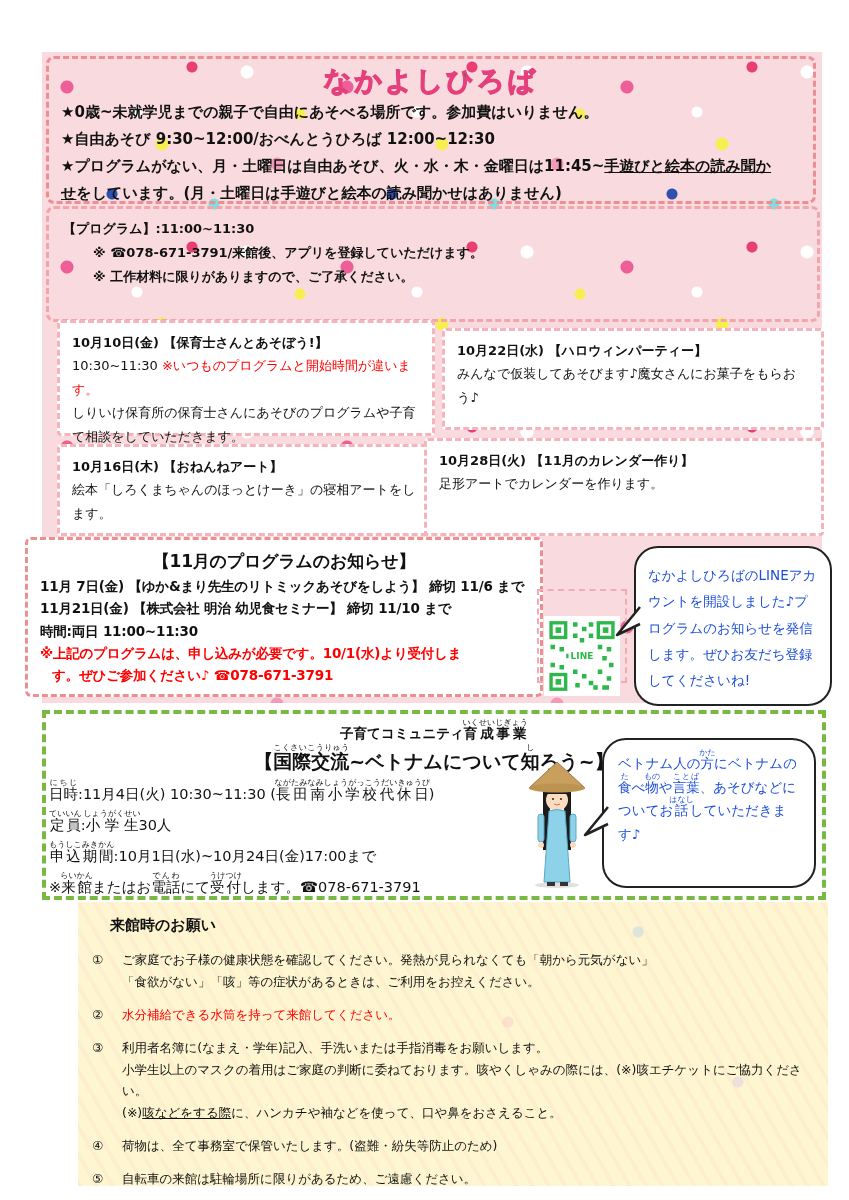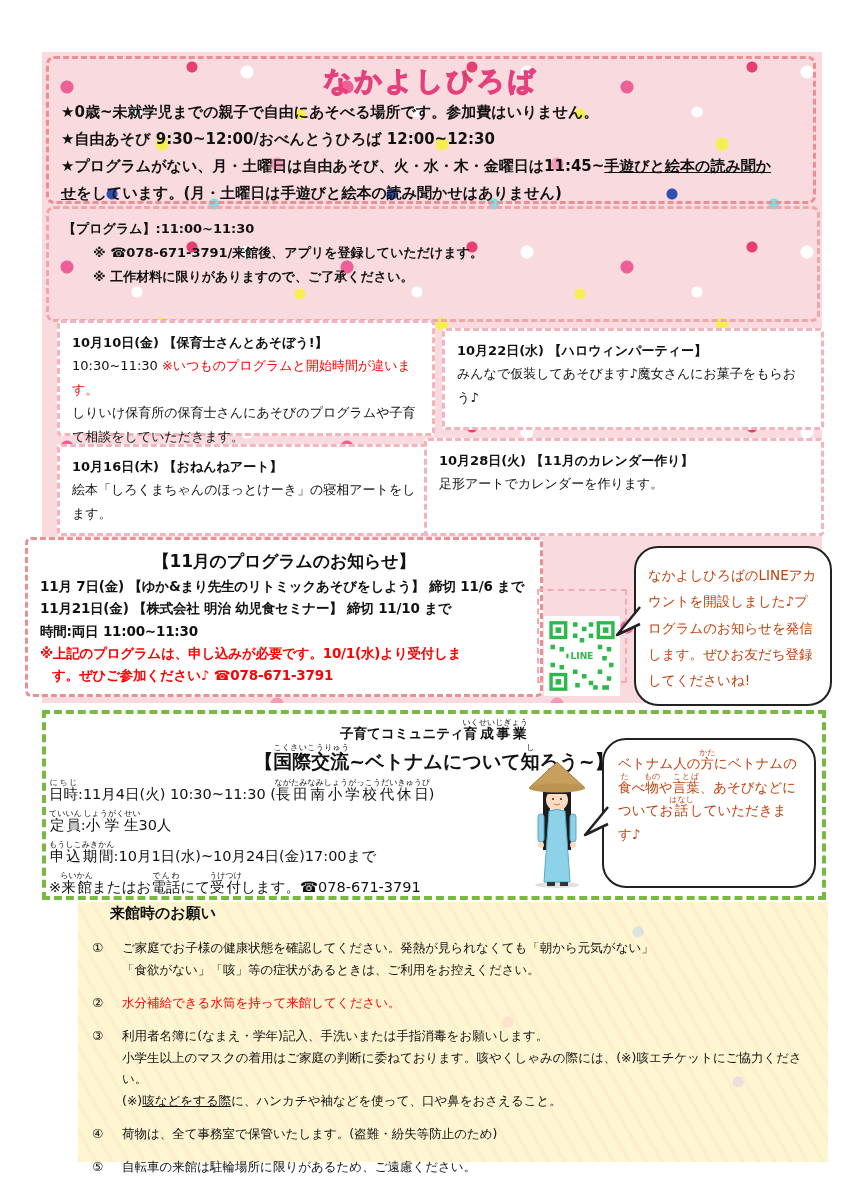--- a/index.html
+++ b/index.html
@@ -47,39 +47,39 @@
     background:#ffffff;border:3px dashed #ec8f93;border-radius:6px;
     padding:7px 12px;font-size:13.5px;font-weight:bold;line-height:1.65;white-space:nowrap;letter-spacing:-0.2px;}
   .nov-head{text-align:center;font-size:17px;}
   .nov-red2{padding-left:12px;}
 
   .qr-frame{position:absolute;left:537px;top:589px;width:86px;height:90px;
     border:2px dashed #f3aab5;display:flex;align-items:center;justify-content:center;}
   .qr-sticker{width:76px;height:80px;background:#ffffff;display:flex;align-items:center;justify-content:center;margin-top:40px;}
 
   .bubble{position:absolute;background:#ffffff;border:2.5px solid #222222;border-radius:24px;
-    font-size:13.5px;color:#c2410c;}
+    font-size:13.5px;color:#1d4ed8;}
   .line-bubble{left:634px;top:546px;width:170px;height:128px;padding:14px 12px;line-height:1.95;}
   .bubble-tail{position:absolute;}
 
   
   .green-box{position:absolute;left:42px;top:710px;width:776px;height:178px;
     background:#ffffff;border:4px dashed #79b843;padding:4px 0 0 0;}
   .vn-subtitle{text-align:center;font-size:13.5px;font-weight:bold;line-height:1.1;}
   .vn-title{text-align:center;font-size:19px;font-weight:bold;line-height:1.1;margin-top:2px;}
   .vn-rows{margin:6px 0 0 3px;width:470px;font-size:14.5px;line-height:1.1;white-space:nowrap;}
   .vn-row{margin-bottom:6px;}
   ruby{ruby-position:over;}
   rt{font-size:8px;font-weight:normal;letter-spacing:0;}
   .vn-woman{position:absolute;left:516px;top:758px;width:82px;height:132px;}
   .vn-bubble{left:602px;top:738px;width:182px;height:122px;padding:12px 14px;line-height:1.75;}
 
   
   .rules-box{position:absolute;left:78px;top:902px;width:722px;height:260px;
-    background-color:#fdf6d0;padding:0 14px;
+    background-color:#fdf6d0;padding:12px 14px;
     background-image:
       radial-gradient(circle at 560px 30px, rgba(140,190,255,.30) 5px, transparent 6px),
       radial-gradient(circle at 660px 180px,rgba(190,160,255,.25) 5px, transparent 6px),
       radial-gradient(circle at 430px 120px,rgba(255,150,190,.22) 5px, transparent 6px),
       repeating-linear-gradient(60deg, rgba(255,120,160,.06) 0 4px, transparent 4px 14px);
     background-repeat:no-repeat,no-repeat,no-repeat,repeat;}
   .rules-title{font-size:15px;font-weight:bold;margin:2px 0 14px 18px;}
   .rule{display:flex;margin-bottom:11px;font-size:12.5px;line-height:1.75;}
   .rule .num{width:30px;flex:0 0 30px;}
   .rule .rtext{flex:1;}

